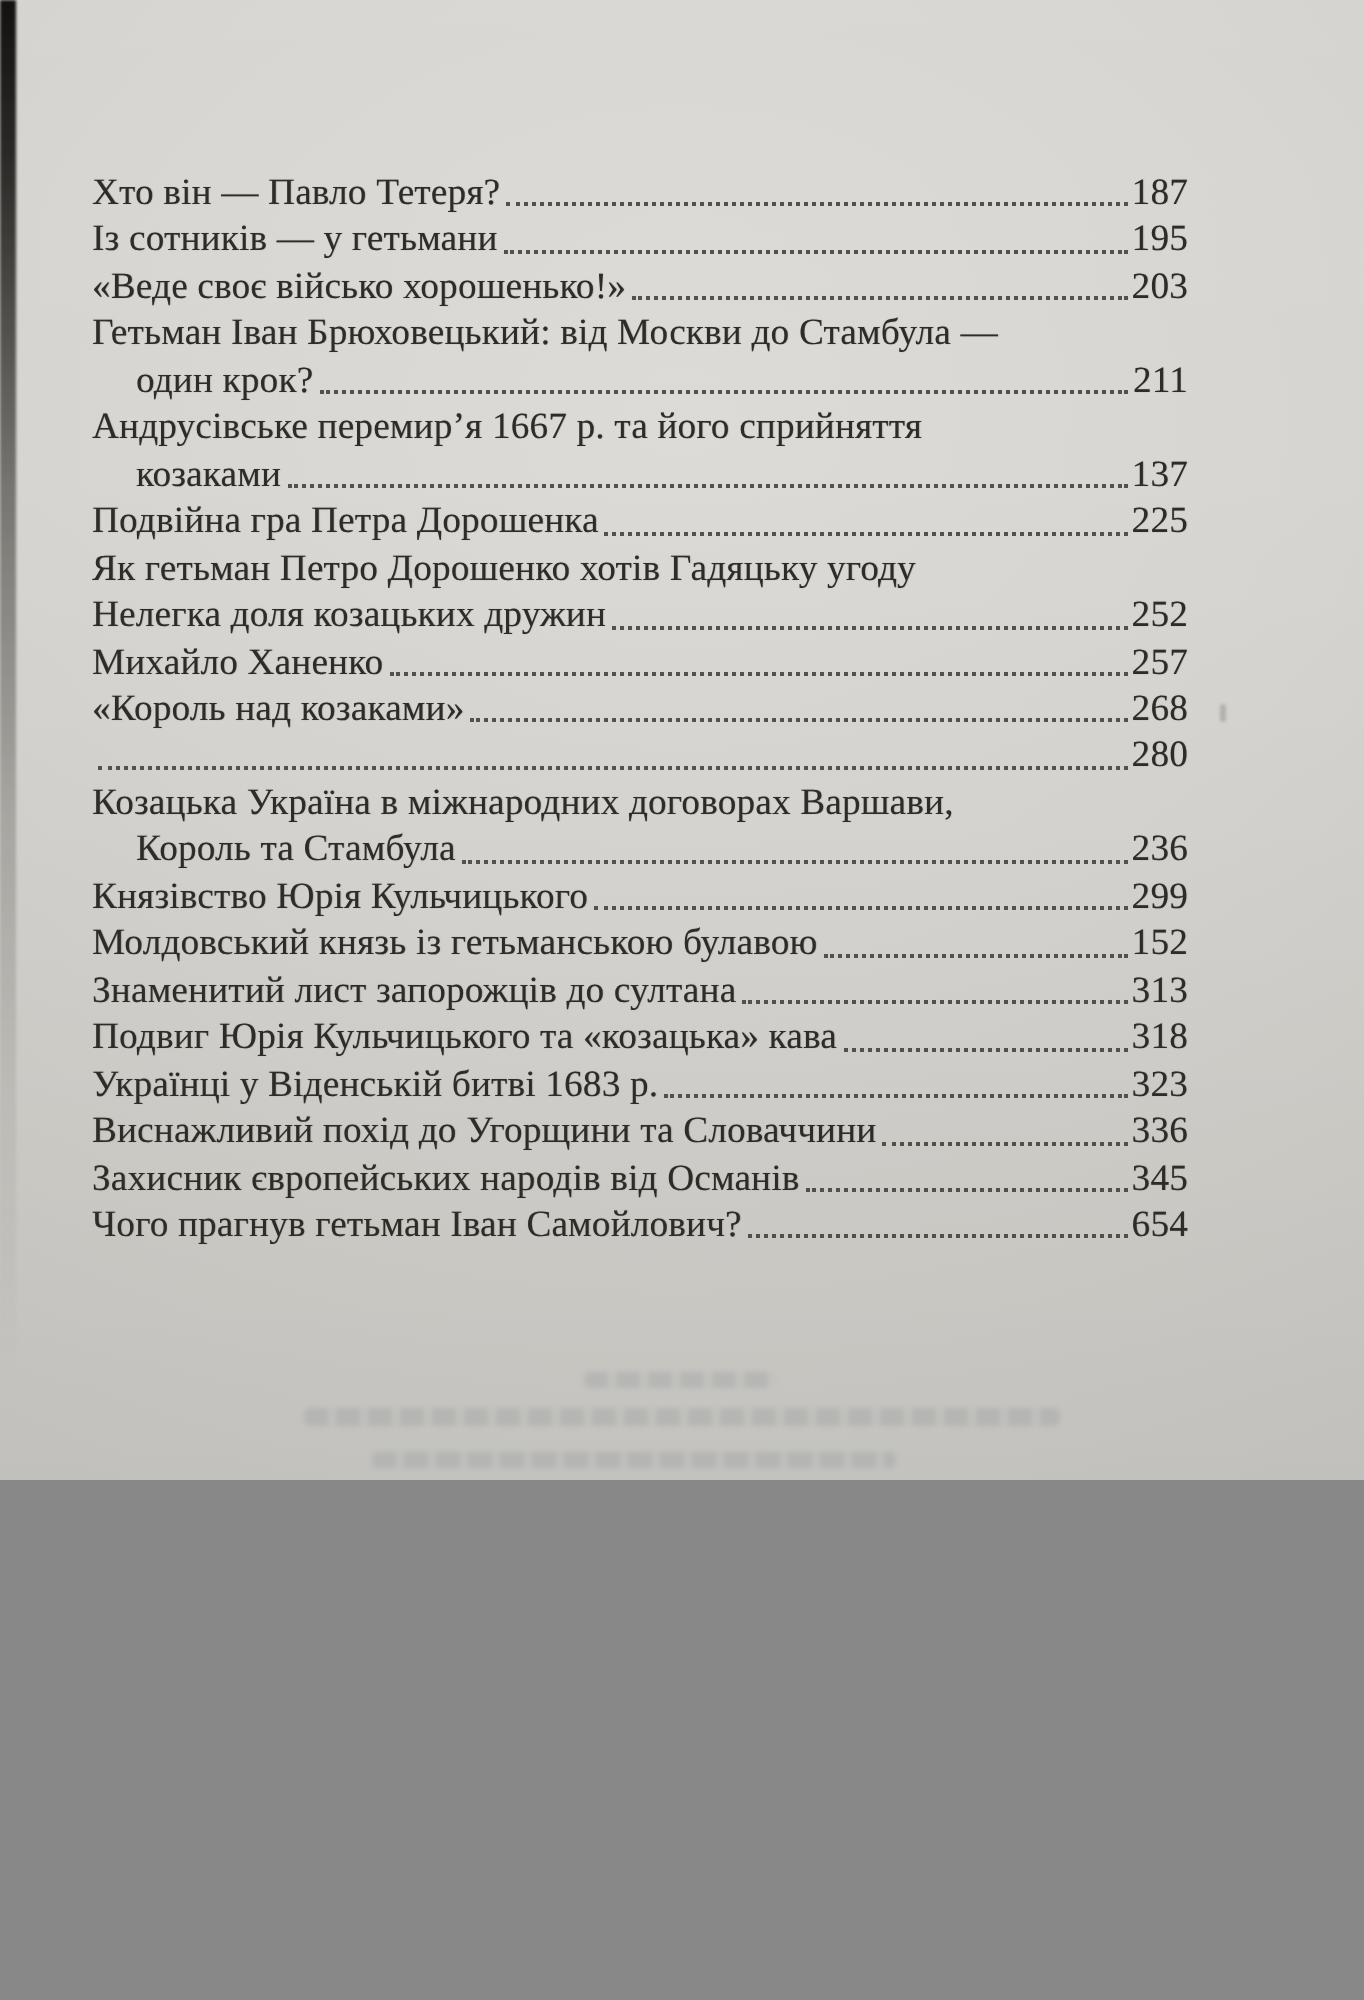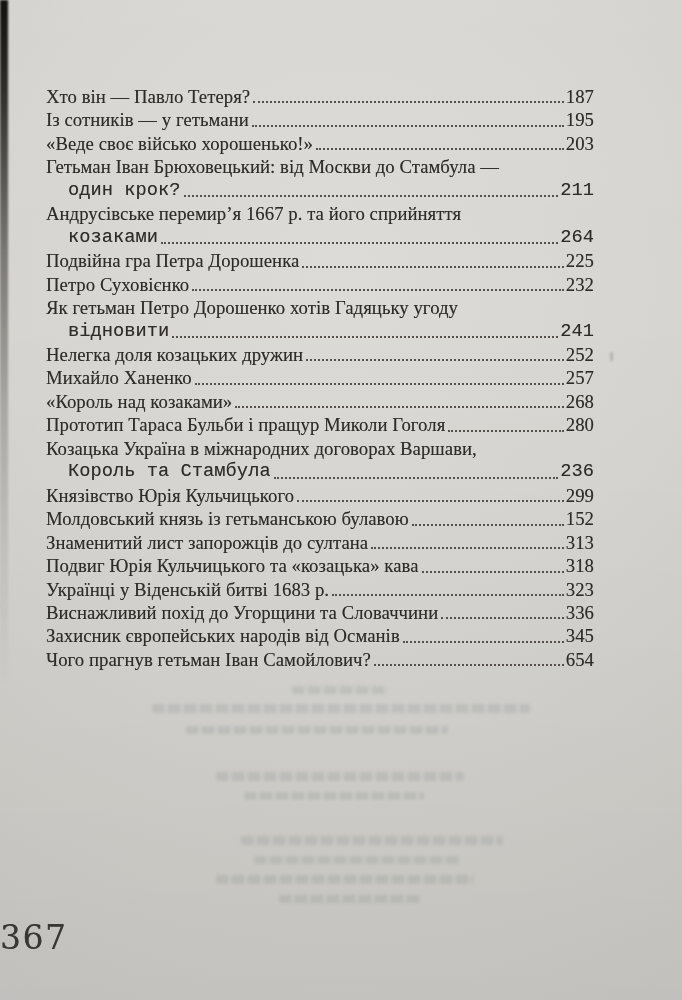--- a/index.html
+++ b/index.html
@@ -1,18 +1,18 @@
 <!DOCTYPE html>
 <html lang="uk"><head>
 <meta charset="utf-8">
 <style>
   html,body{margin:0;padding:0;background:#888;}
   .page-photo{
     position:relative;
-    width:682px;height:1000px;
+    width:682px;height:740px;
     overflow:hidden;
     background:
       linear-gradient(180deg, rgba(255,255,255,0.04) 0%, rgba(0,0,0,0.00) 30%, rgba(0,0,0,0.045) 100%),
       radial-gradient(115% 85% at 50% 28%, #dcdbd7 0%, #d6d5d1 42%, #cfcec9 72%, #c8c7c4 100%);
     font-family:"Liberation Serif","DejaVu Serif",serif;
   }
   
   .gutter-shadow{
     position:absolute;left:0;top:0;width:8px;height:780px;
     background:linear-gradient(to bottom,
@@ -23,21 +23,21 @@
   }
   .toc{
     position:absolute;left:46px;right:88px;top:85px;
     font-size:18.6px;line-height:23.45px;
     color:#2f2c28;
     letter-spacing:0.1px;
     text-shadow:0.2px 0.2px 0.5px rgba(50,46,42,0.45);
     overflow:hidden;
   }
   .row{display:flex;align-items:baseline;}
-  .row.indent{padding-left:22px;font-family:Liberation Mono, monospace;}
+  .row.indent{padding-left:22px;}
   .t{white-space:nowrap;}
   .leader{
     flex:1 1 auto;min-width:10px;
     align-self:flex-end;
     margin:0 2px 5px 3px;
     border-bottom:2px dotted #4a463f;
     opacity:0.92;
   }
   .n{white-space:nowrap;}
   
@@ -95,43 +95,33 @@
         <span class="leader"></span>
         <span class="n">211</span>
       </div>
     </div>
 
     <div>
       <div class="t">Андрусівське перемир’я 1667 р. та його сприйняття</div>
       <div class="row indent">
         <span class="t">козаками</span>
         <span class="leader"></span>
-        <span class="n">264</span>
+        <span class="n">137</span>
       </div>
     </div>
 
     <div class="row">
       <span class="t">Подвійна гра Петра Дорошенка</span>
       <span class="leader"></span>
       <span class="n">225</span>
     </div>
 
-    <div class="row">
-      <span class="t">Петро Суховієнко</span>
-      <span class="leader"></span>
-      <span class="n">232</span>
-    </div>
 
     <div>
       <div class="t">Як гетьман Петро Дорошенко хотів Гадяцьку угоду</div>
-      <div class="row indent">
-        <span class="t">відновити</span>
-        <span class="leader"></span>
-        <span class="n">241</span>
-      </div>
     </div>
 
     <div class="row">
       <span class="t">Нелегка доля козацьких дружин</span>
       <span class="leader"></span>
       <span class="n">252</span>
     </div>
 
     <div class="row">
       <span class="t">Михайло Ханенко</span>
@@ -139,21 +129,20 @@
       <span class="n">257</span>
     </div>
 
     <div class="row">
       <span class="t">«Король над козаками»</span>
       <span class="leader"></span>
       <span class="n">268</span>
     </div>
 
     <div class="row">
-      <span class="t">Прототип Тараса Бульби і пращур Миколи Гоголя</span>
       <span class="leader"></span>
       <span class="n">280</span>
     </div>
 
     <div>
       <div class="t">Козацька Україна в міжнародних договорах Варшави,</div>
       <div class="row indent">
         <span class="t">Король та Стамбула</span>
         <span class="leader"></span>
         <span class="n">236</span>

